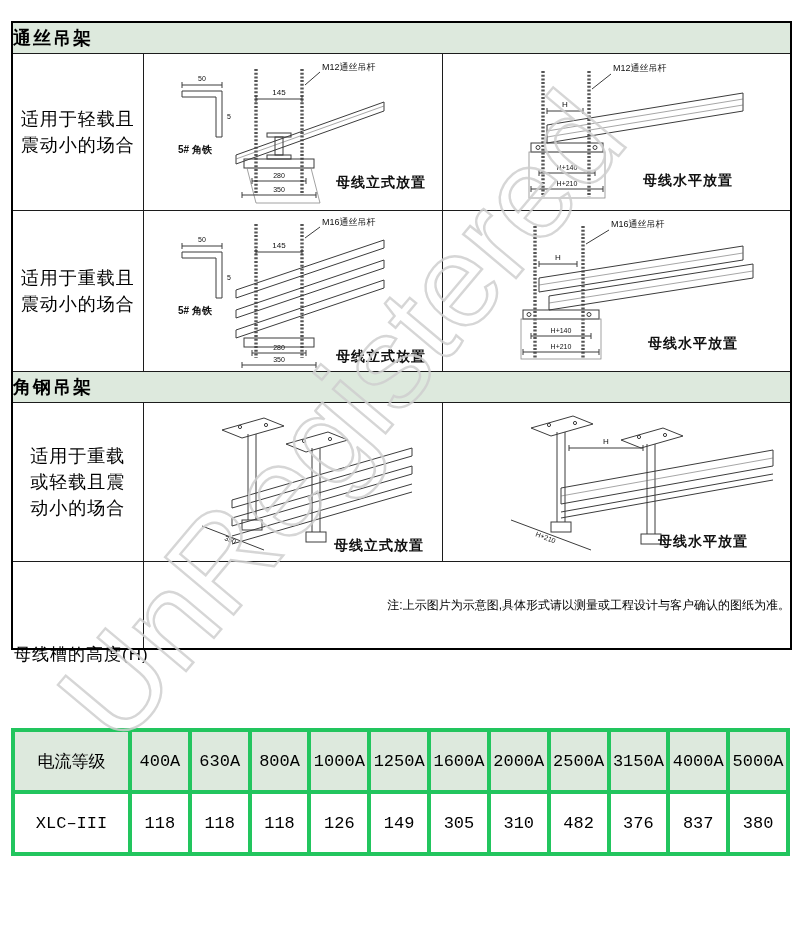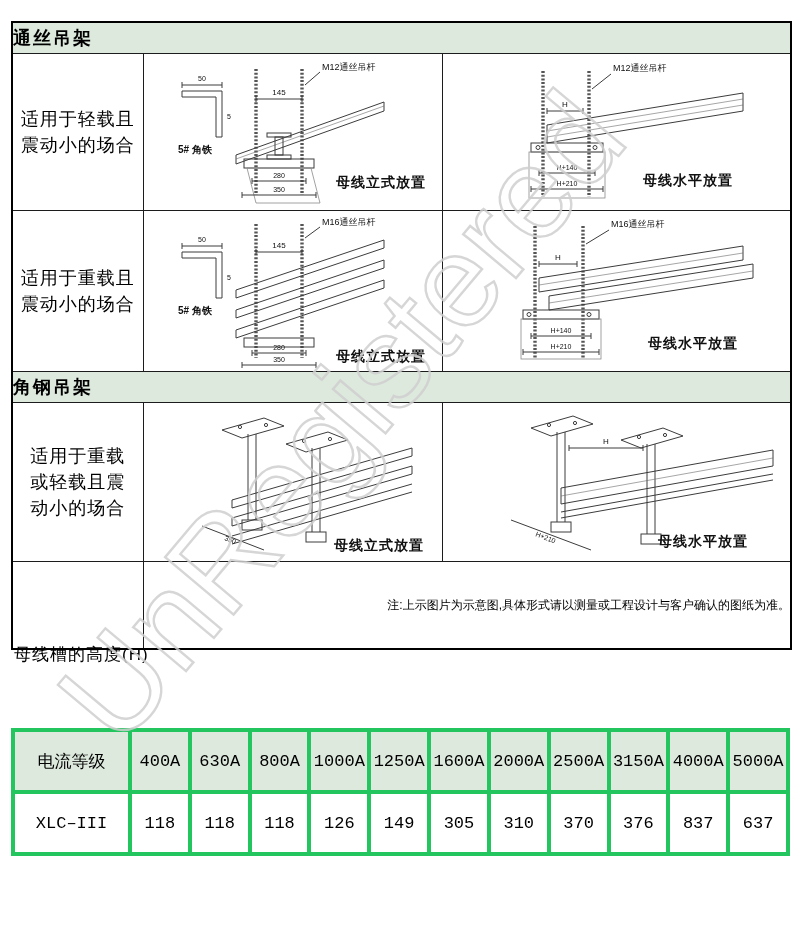--- a/index.html
+++ b/index.html
@@ -354,24 +354,24 @@
     </tr>
     <tr>
       <td class="first">XLC–III</td>
       <td>118</td>
       <td>118</td>
       <td>118</td>
       <td>126</td>
       <td>149</td>
       <td>305</td>
       <td>310</td>
-      <td>370</td>
+      <td>482</td>
       <td>376</td>
       <td>837</td>
-      <td>637</td>
+      <td>380</td>
     </tr>
   </tbody>
     </table>
 
   <svg class="wm" viewBox="0 0 800 938">
     <text transform="translate(120,750) rotate(-50)" font-size="130" font-family="Liberation Sans, DejaVu Sans, sans-serif" fill="none" stroke="#cfcfcf" stroke-width="2.4" opacity="0.85">UnRegistered</text>
   </svg>
 
 </div>
 

